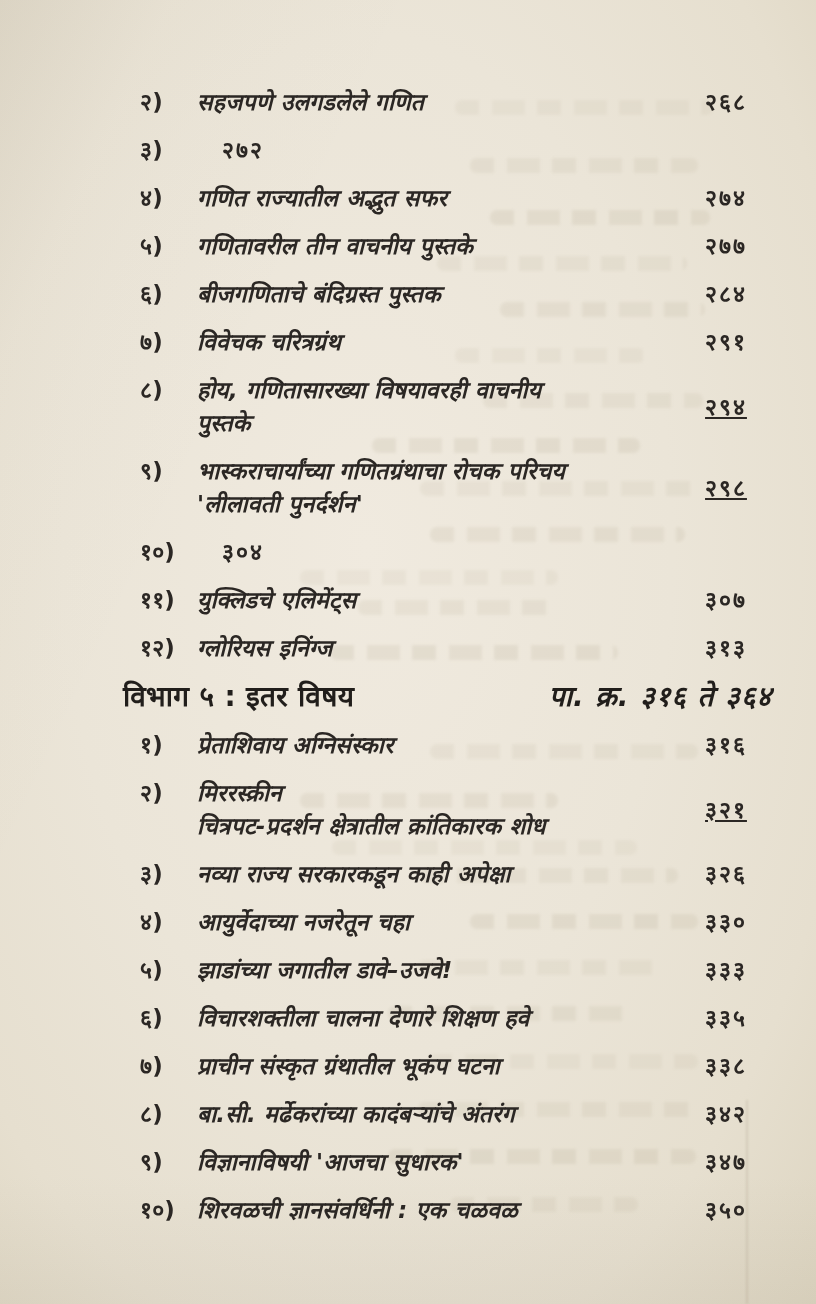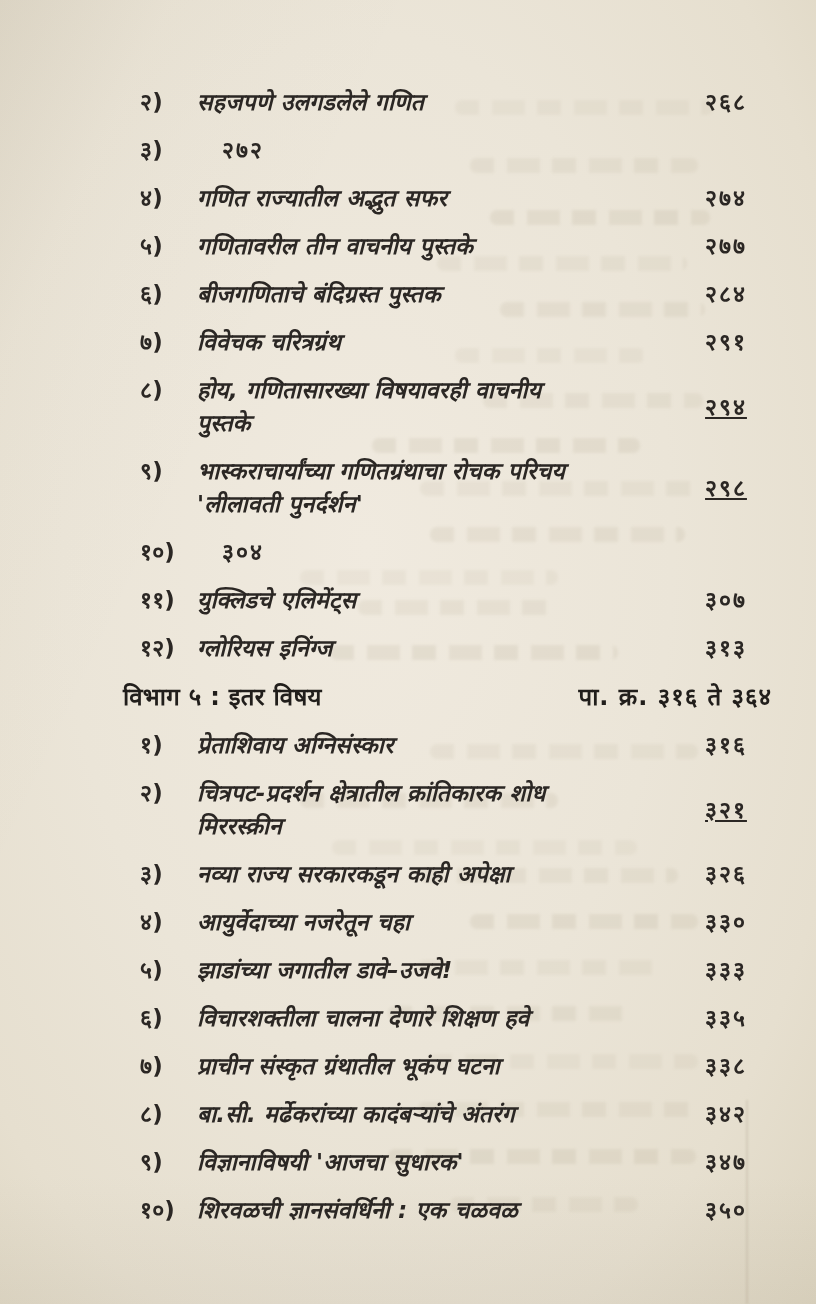--- a/index.html
+++ b/index.html
@@ -57,27 +57,27 @@
     flex: none; width: 92px;
     text-align: center;
     letter-spacing: 2px;
     white-space: nowrap;
   }
   .row.twoline .pagenum { align-self: center; text-decoration: underline; }
   .section-header {
     display: flex;
     align-items: baseline;
     margin: 3px 0 15px -17px;
-    font-size: 24px;
+    font-size: 28px;
     line-height: 34px;
     font-weight: 700;
     color: #211e1b;
   }
   .sh-title { flex: 1; letter-spacing: 0.3px; }
-  .sh-pages { letter-spacing: 1px; white-space: nowrap; }
+  .sh-pages { letter-spacing: 1px; white-space: nowrap; font-style: italic; }
 </style>
 </head>
 <body>
 
 <div class="scan-page">
 
   <div id="ghost-layer">
       <div class="ghost" style="left: 455px; top: 100px; width: 258px; opacity: 0.09;"></div>
       <div class="ghost" style="left: 470px; top: 158px; width: 228px; opacity: 0.122;"></div>
       <div class="ghost" style="left: 490px; top: 210px; width: 220px; opacity: 0.154;"></div>
@@ -173,22 +173,22 @@
     </div>
 
     <div class="row">
       <span class="num">१)</span>
       <span class="titles">प्रेताशिवाय अग्निसंस्कार</span>
       <span class="pagenum">३१६</span>
     </div>
     <div class="row twoline">
       <span class="num">२)</span>
       <span class="titles">
+        <div>मिररस्क्रीन</div>
         <div>चित्रपट-प्रदर्शन क्षेत्रातील क्रांतिकारक शोध</div>
-        <div>मिररस्क्रीन</div>
       </span>
       <span class="pagenum">३२१</span>
     </div>
     <div class="row">
       <span class="num">३)</span>
       <span class="titles">नव्या राज्य सरकारकडून काही अपेक्षा</span>
       <span class="pagenum">३२६</span>
     </div>
     <div class="row">
       <span class="num">४)</span>

